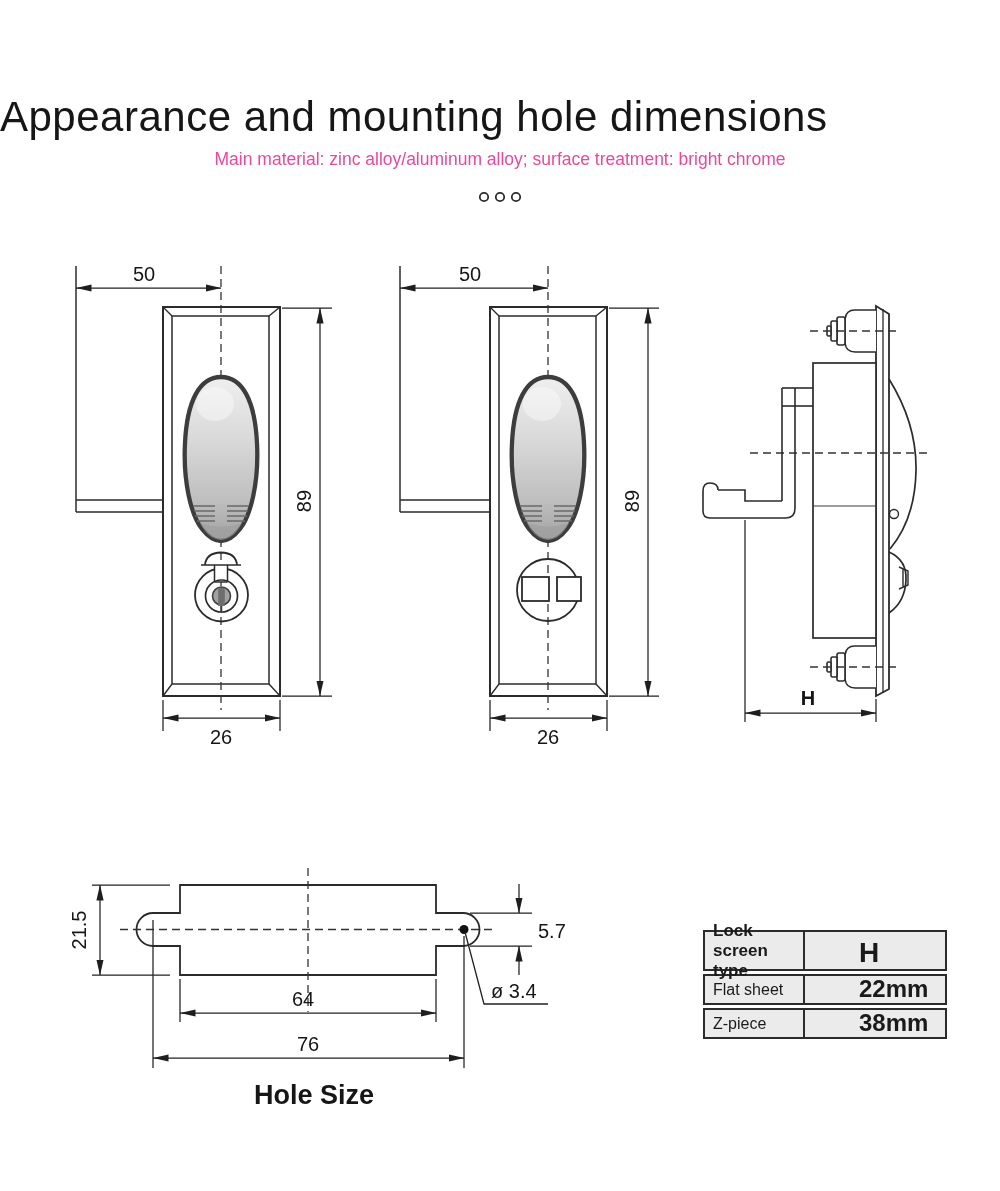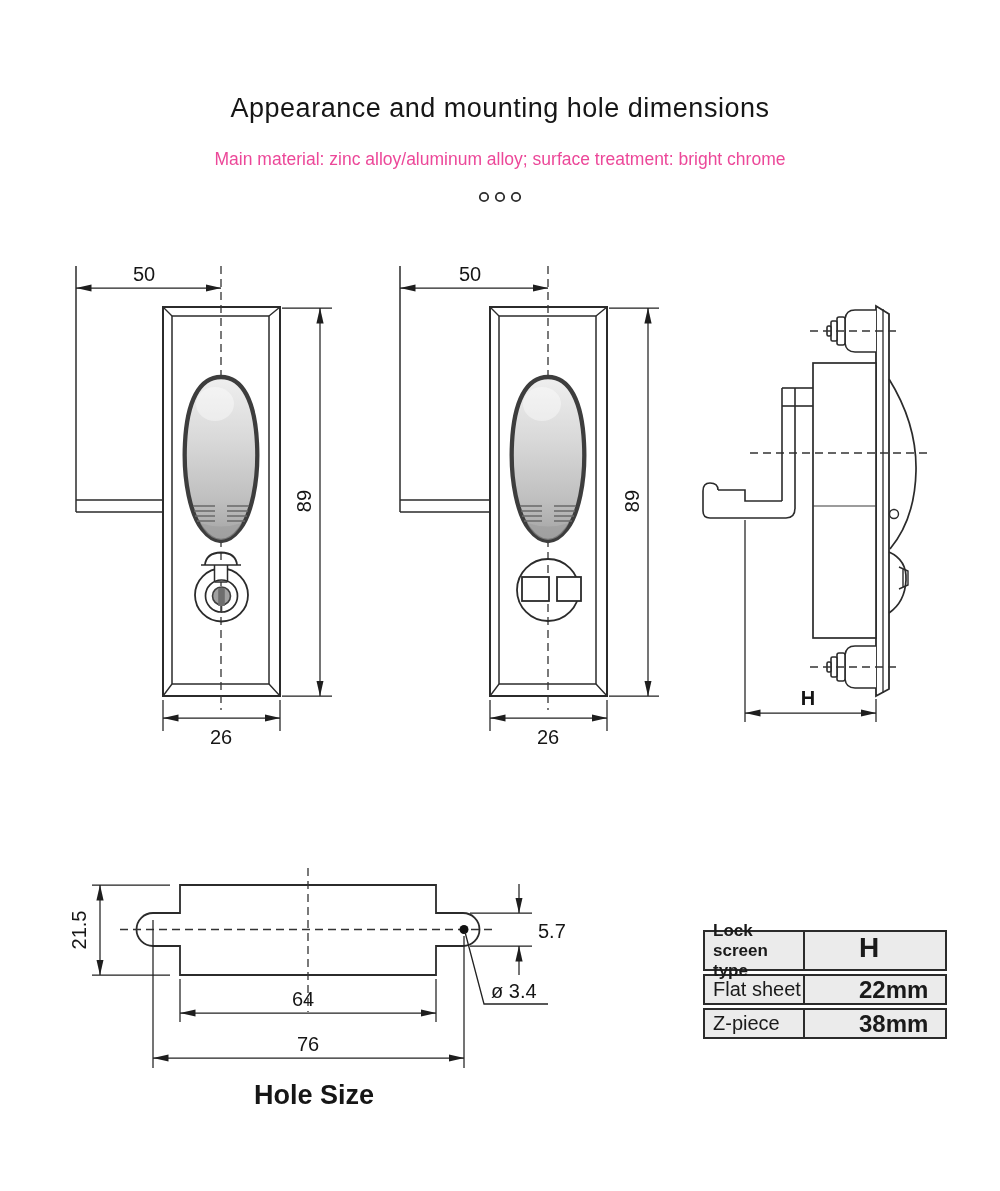--- a/index.html
+++ b/index.html
@@ -1,37 +1,37 @@
 <!DOCTYPE html>
 <html><head>
 <meta charset="utf-8">
 <style>
   html,body{margin:0;padding:0;background:#ffffff;}
   #page{position:relative;width:1000px;height:1191px;background:#fff;overflow:hidden;
         font-family:"Liberation Sans","DejaVu Sans",sans-serif;color:#1a1a1a;}
-  .title{position:absolute;left:0;top:93px;width:1000px;text-align:center;
-         font-size:27px;font-weight:400;letter-spacing:.5px;color:#161616;}
+  .title{position:absolute;left:0;top:93px;width:1000px;
+         font-size:42px;font-weight:400;letter-spacing:.5px;color:#161616;}
   .subtitle{position:absolute;left:0;top:149px;width:1000px;text-align:center;
             font-size:17.5px;font-weight:400;color:#ec4899;}
   svg text{font-family:"Liberation Sans","DejaVu Sans",sans-serif;fill:#161616;}
   .dim{font-size:20px;}
   .dimbold{font-size:20px;font-weight:700;}
   .caption{font-size:27px;font-weight:600;}
   
   .spec{position:absolute;left:703px;top:930px;width:244px;}
   .trow{display:flex;border:2px solid #2b2b2b;background:#ebebeb;margin-bottom:3px;
-        align-items:flex-start;box-sizing:border-box;gap:47px;}
+        align-items:flex-end;box-sizing:border-box;gap:47px;}
   .trow .lbl{flex:1;border-right:2px solid #2b2b2b;align-self:stretch;display:flex;
              align-items:center;padding-left:8px;box-sizing:border-box;}
   .trow .val{width:93px;padding-left:7px;box-sizing:border-box;font-weight:bold;}
   .trow.head{height:41px;}
   .trow.head .lbl{font-size:17px;font-weight:700;}
   .trow.head .val{font-size:28px;font-weight:700;}
   .trow.reg{height:31px;}
-  .trow.reg .lbl{font-size:20px;}
+  .trow.reg .lbl{font-size:16px;}
   .trow.reg .val{font-size:24px;}
 </style>
 </head>
 <body>
 
 <div id="page">
 
   <div class="title">Appearance and mounting hole dimensions</div>
   <div class="subtitle">Main material: zinc alloy/aluminum alloy; surface treatment: bright chrome</div>
 

